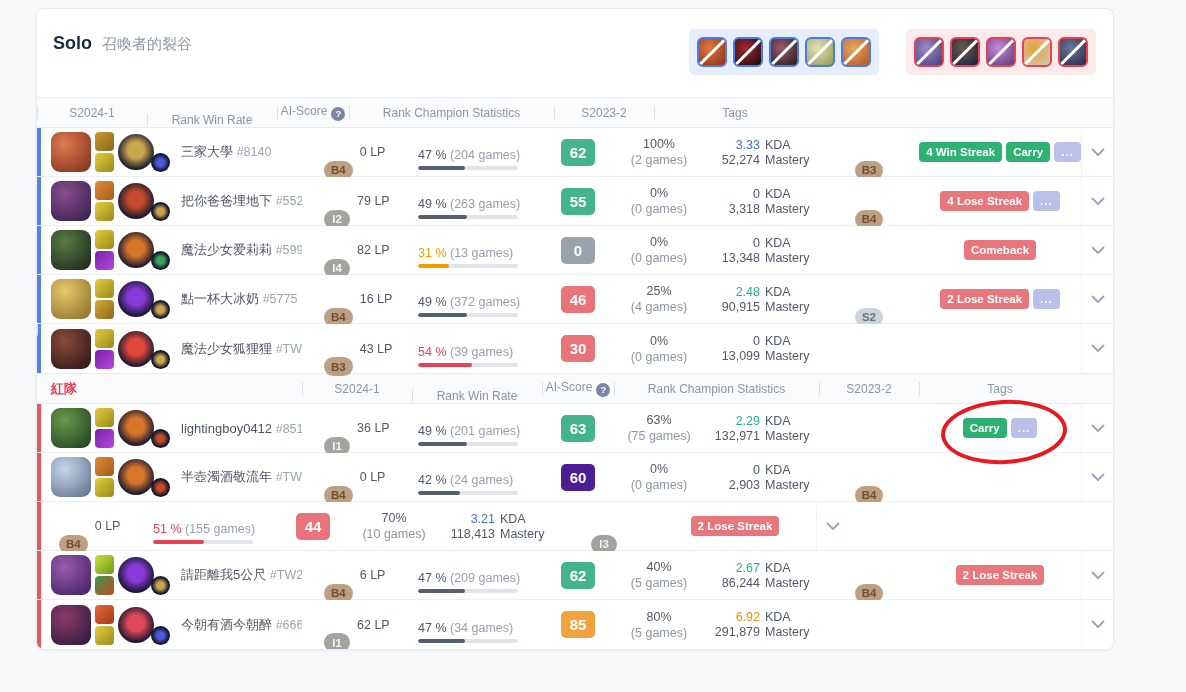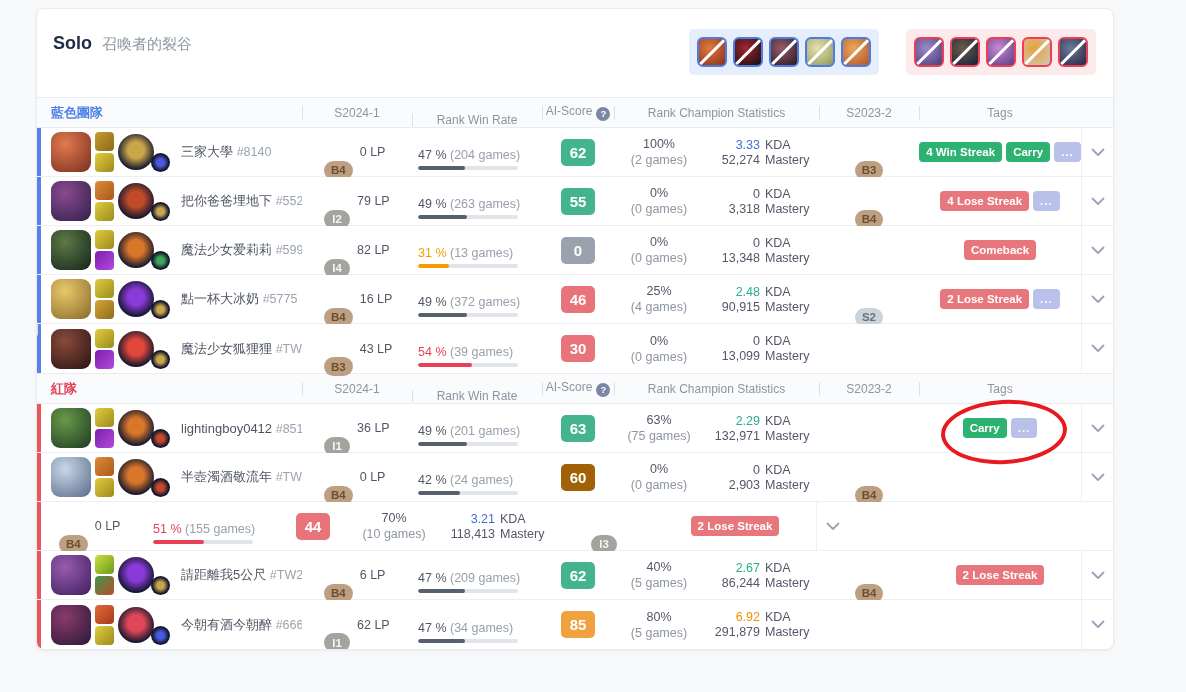--- a/index.html
+++ b/index.html
@@ -118,21 +118,20 @@
     <div class="bans red" id="bans-red">
         <div class="ban" style="background: radial-gradient(circle at 40% 35%, rgb(154, 138, 200), rgb(74, 58, 122));"></div>
         <div class="ban" style="background: radial-gradient(circle at 40% 35%, rgb(106, 90, 74), rgb(22, 32, 58));"></div>
         <div class="ban" style="background: radial-gradient(circle at 40% 35%, rgb(200, 138, 216), rgb(90, 58, 122));"></div>
         <div class="ban" style="background: radial-gradient(circle at 40% 35%, rgb(232, 162, 58), rgb(207, 198, 184));"></div>
         <div class="ban" style="background: radial-gradient(circle at 40% 35%, rgb(106, 122, 154), rgb(42, 36, 64));"></div>
       </div>
   </div>
 
   <div class="thead">
-    <div class="cell c-player th-team blue">藍色團隊</div>
     <div class="cell c-s2024 th" style="display:block;padding-left:0;">S2024-1</div>
     <div class="cell c-wr th" style="padding-left:0;">Rank Win Rate</div>
     <div class="cell c-ai th" style="display:block;"><span>AI-Score</span><span class="help">?</span></div>
     <div class="cell c-stats th" style="display:block;">Rank Champion Statistics</div>
     <div class="cell c-s2023 th" style="display:block;">S2023-2</div>
     <div class="cell c-tags th" style="display:block;">Tags</div>
     <div class="cell c-chev"></div>
   </div>
   <div id="blue-rows">
   <div class="row blue">
@@ -539,21 +538,21 @@
     <div class="cell c-wr">
       <div class="wr-text">
         <span class="wr-pct" style="color: rgb(81, 88, 103);">42 %</span>
         <span class="wr-games">(24 games)</span>
       </div>
       <div class="wr-bar">
             <div class="wr-fill" style="width: 42%; background: rgb(87, 96, 109);"></div>
           </div>
     </div>
     <div class="cell c-ai">
-      <span class="ai-badge" style="background: #a16207;">60</span>
+      <span class="ai-badge" style="background: #4c1d95;">60</span>
     </div>
     <div class="cell c-stats">
       <div class="st-left">
         <div class="st-pct">0%</div>
         <div class="st-games">(0 games)</div>
       </div>
       <div class="st-right">
         <div class="st-line">
               <span class="st-val kda-val" style="color: rgb(81, 88, 103);">0</span>
               <span class="st-lab">KDA</span>

